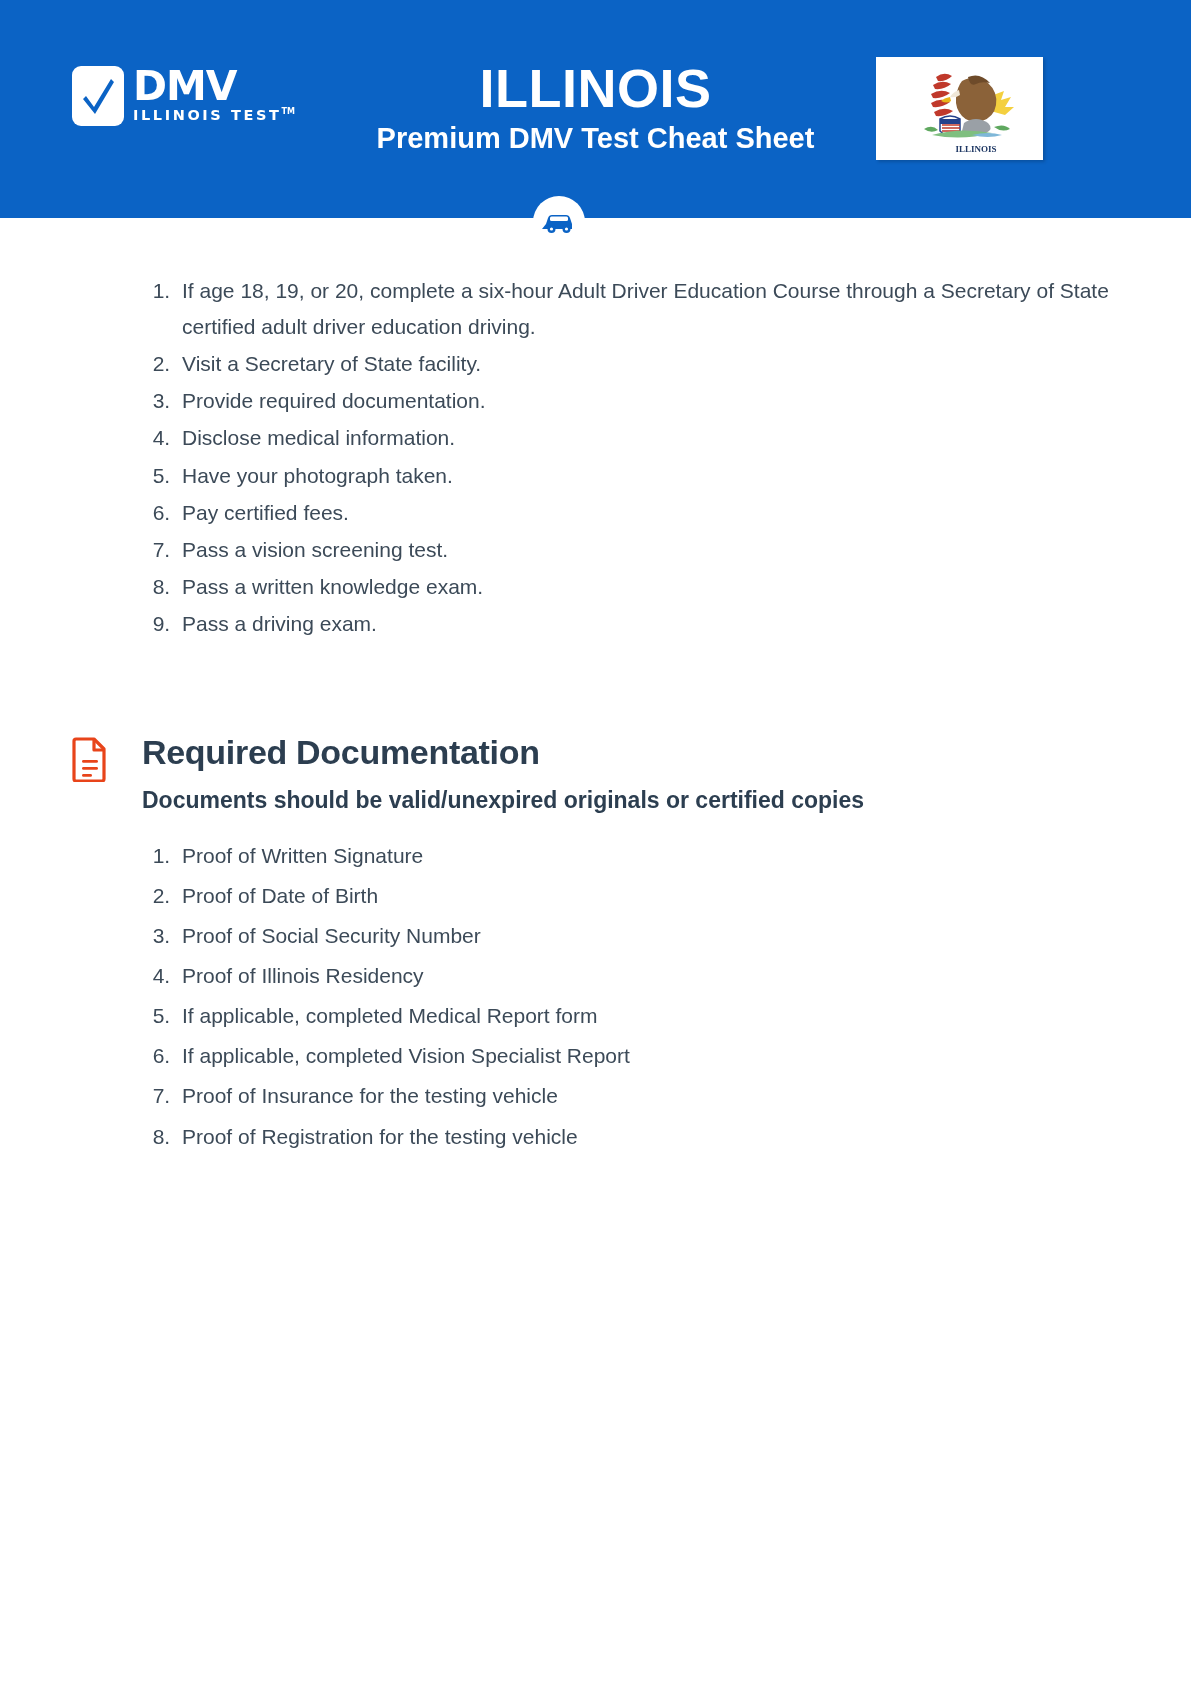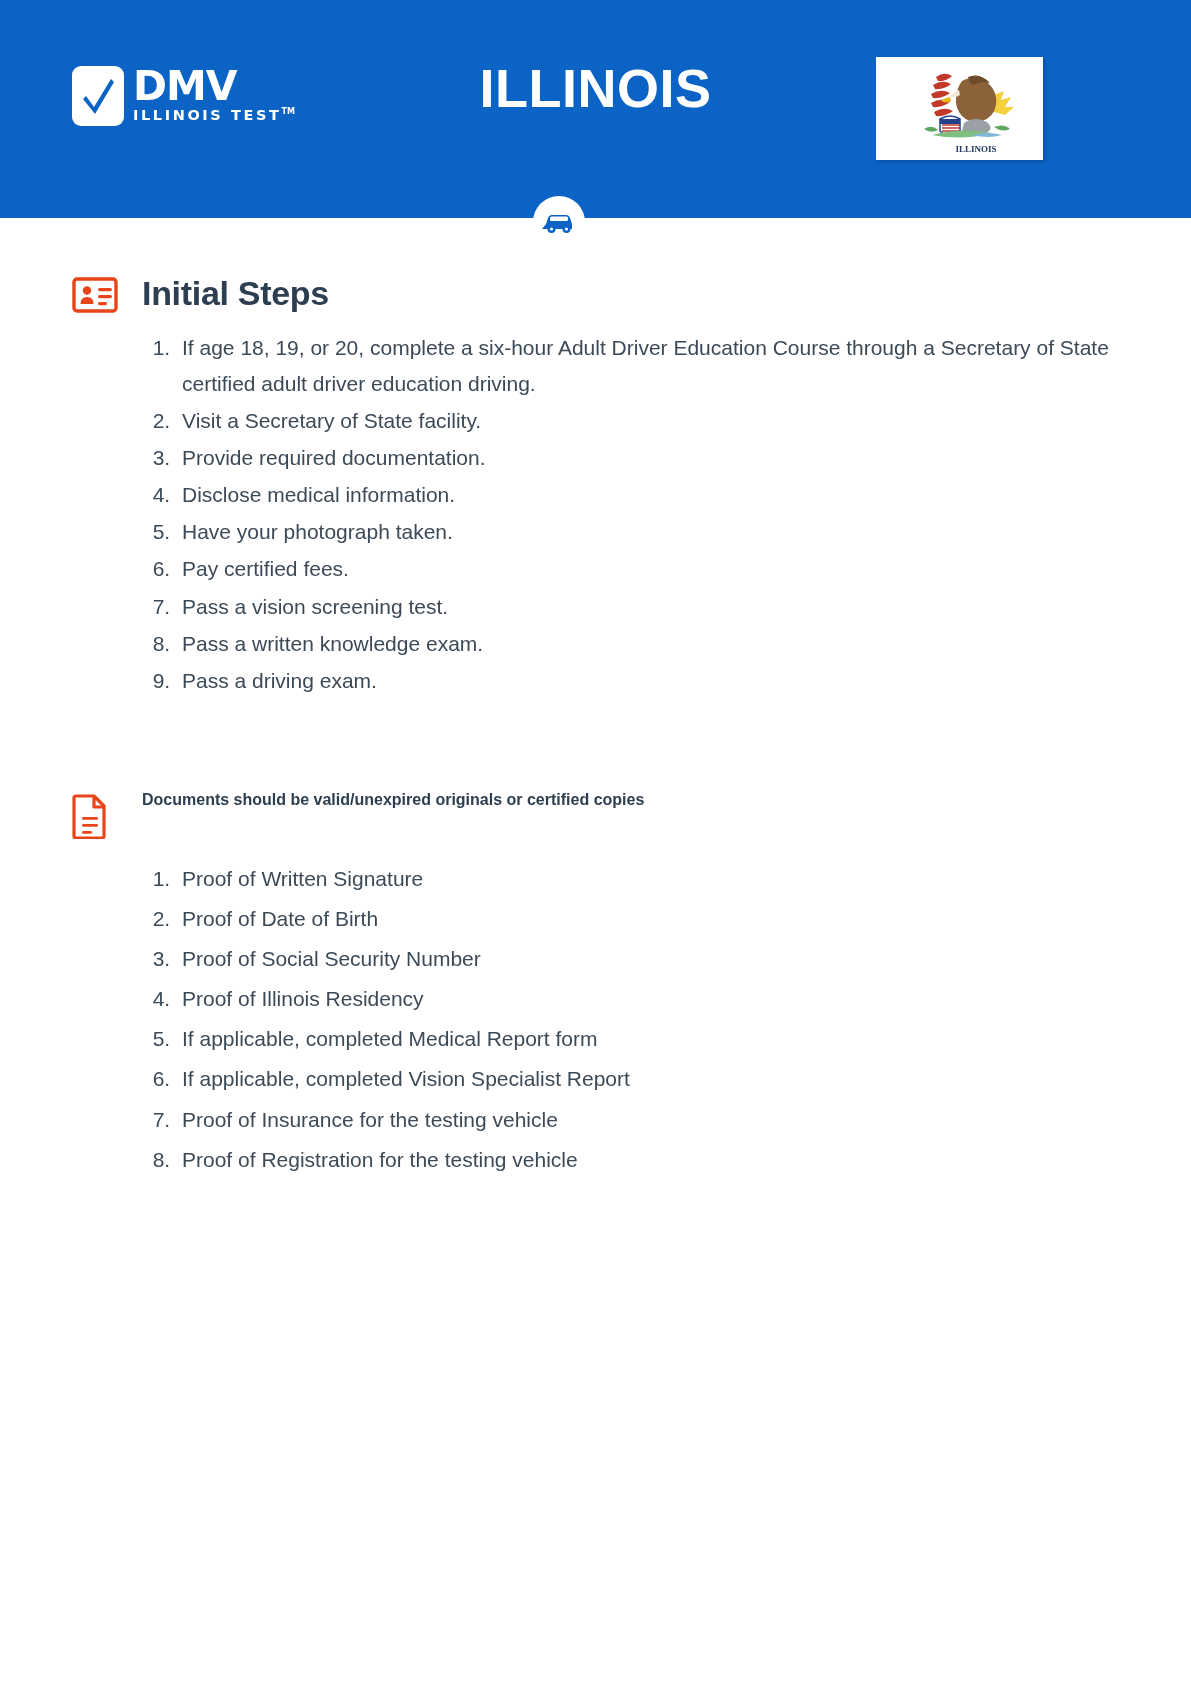--- a/index.html
+++ b/index.html
@@ -145,24 +145,24 @@
 
   .section-title {
     color: #2c3e50;
     font-size: 34px;
     font-weight: bold;
     line-height: 1.2;
     letter-spacing: -0.3px;
   }
   .section-subtitle {
     color: #2c3e50;
-    font-size: 16px;
+    font-size: 23px;
     font-weight: bold;
     line-height: 1.3;
-    margin-top: 1px;
+    margin-top: 13px;
   }
 
   ol.steps {
     margin: 16px 0 0 78px;
     padding-left: 26px;
     color: #3c4a58;
     font-size: 21px;
     line-height: 1.72;
   }
   ol.steps li {
@@ -195,20 +195,21 @@
         </svg>
       </div>
       <div class="logo-words">
         <div class="logo-dmv">DMV</div>
         <div class="logo-sub"><span>ILLINOIS TEST</span><span class="logo-tm">TM</span></div>
       </div>
     </div>
 
     <div class="title-block">
       <div class="state-name">ILLINOIS</div>
+      <div class="sheet-sub">Premium DMV Test Cheat Sheet</div>
     </div>
 
     <div class="flag">
       <svg width="167" height="103" viewBox="0 0 167 103" aria-hidden="true">
         <rect width="167" height="103" fill="#ffffff"></rect>
 
         <path d="M60 20 q8 -6 16 -1 q-6 6 -14 5 z" fill="#c0392b"></path>
         <path d="M57 28 q9 -6 18 -1 q-7 6 -16 5 z" fill="#c0392b"></path>
         <path d="M55 37 q10 -6 19 -1 q-8 6 -17 5 z" fill="#c0392b"></path>
         <path d="M55 46 q10 -6 19 -1 q-8 6 -17 5 z" fill="#c0392b"></path>
@@ -245,35 +246,20 @@
       <circle cx="9.5" cy="19" r="4" fill="#0b63c5"></circle>
       <circle cx="24.5" cy="19" r="4" fill="#0b63c5"></circle>
       <circle cx="9.5" cy="19" r="1.6" fill="#ffffff"></circle>
       <circle cx="24.5" cy="19" r="1.6" fill="#ffffff"></circle>
     </svg>
   </div>
 
   <div class="content">
 
     <div class="section section-initial">
-      <div class="section-head">
-        <div class="section-icon">
-          <svg width="46" height="36" viewBox="0 0 46 36" aria-hidden="true">
-            <rect x="2" y="2" width="42" height="32" rx="3" fill="none" stroke="#e8441a" stroke-width="3.4"></rect>
-            <circle cx="15" cy="13.5" r="4.2" fill="#e8441a"></circle>
-            <path d="M8.5 27 q0 -7 6.5 -7 q6.5 0 6.5 7 z" fill="#e8441a"></path>
-            <rect x="26" y="11" width="14" height="3.2" rx="1.6" fill="#e8441a"></rect>
-            <rect x="26" y="18" width="14" height="3.2" rx="1.6" fill="#e8441a"></rect>
-            <rect x="26" y="25" width="9" height="3.2" rx="1.6" fill="#e8441a"></rect>
-          </svg>
-        </div>
-        <div class="section-titles">
-          <div class="section-title">Initial Steps</div>
-        </div>
-      </div>
       <ol class="steps">
         <li>If age 18, 19, or 20, complete a six-hour Adult Driver Education Course through a Secretary of State certified adult driver education driving.</li>
         <li>Visit a Secretary of State facility.</li>
         <li>Provide required documentation.</li>
         <li>Disclose medical information.</li>
         <li>Have your photograph taken.</li>
         <li>Pay certified fees.</li>
         <li>Pass a vision screening test.</li>
         <li>Pass a written knowledge exam.</li>
         <li>Pass a driving exam.</li>
@@ -285,20 +271,21 @@
         <div class="section-icon">
           <svg width="40" height="46" viewBox="0 0 40 46" aria-hidden="true">
             <path d="M4 3 h18 l10 10 v30 a2 2 0 0 1 -2 2 h-26 a2 2 0 0 1 -2 -2 v-38 a2 2 0 0 1 2 -2 z" fill="none" stroke="#e8441a" stroke-width="3.2" stroke-linejoin="round"></path>
             <path d="M22 3 v11 h10" fill="none" stroke="#e8441a" stroke-width="3.2" stroke-linejoin="round"></path>
             <rect x="10" y="24" width="16" height="2.8" rx="1.4" fill="#e8441a"></rect>
             <rect x="10" y="31" width="16" height="2.8" rx="1.4" fill="#e8441a"></rect>
             <rect x="10" y="38" width="10" height="2.8" rx="1.4" fill="#e8441a"></rect>
           </svg>
         </div>
         <div class="section-titles">
+          <div class="section-title">Required Documentation</div>
           <div class="section-subtitle">Documents should be valid/unexpired originals or certified copies</div>
         </div>
       </div>
       <ol class="docs">
         <li>Proof of Written Signature</li>
         <li>Proof of Date of Birth</li>
         <li>Proof of Social Security Number</li>
         <li>Proof of Illinois Residency</li>
         <li>If applicable, completed Medical Report form</li>
         <li>If applicable, completed Vision Specialist Report</li>

